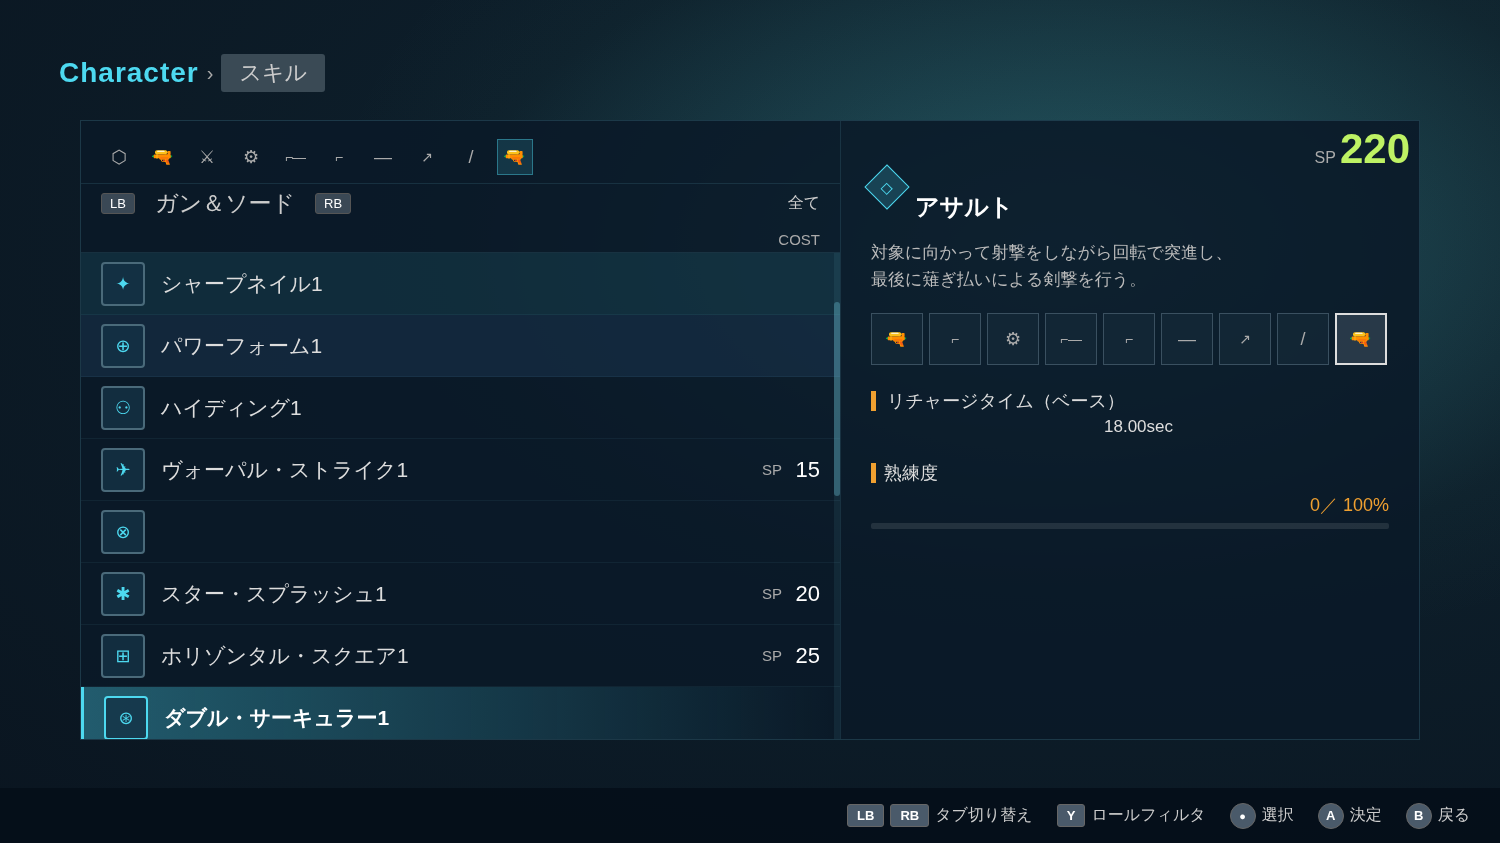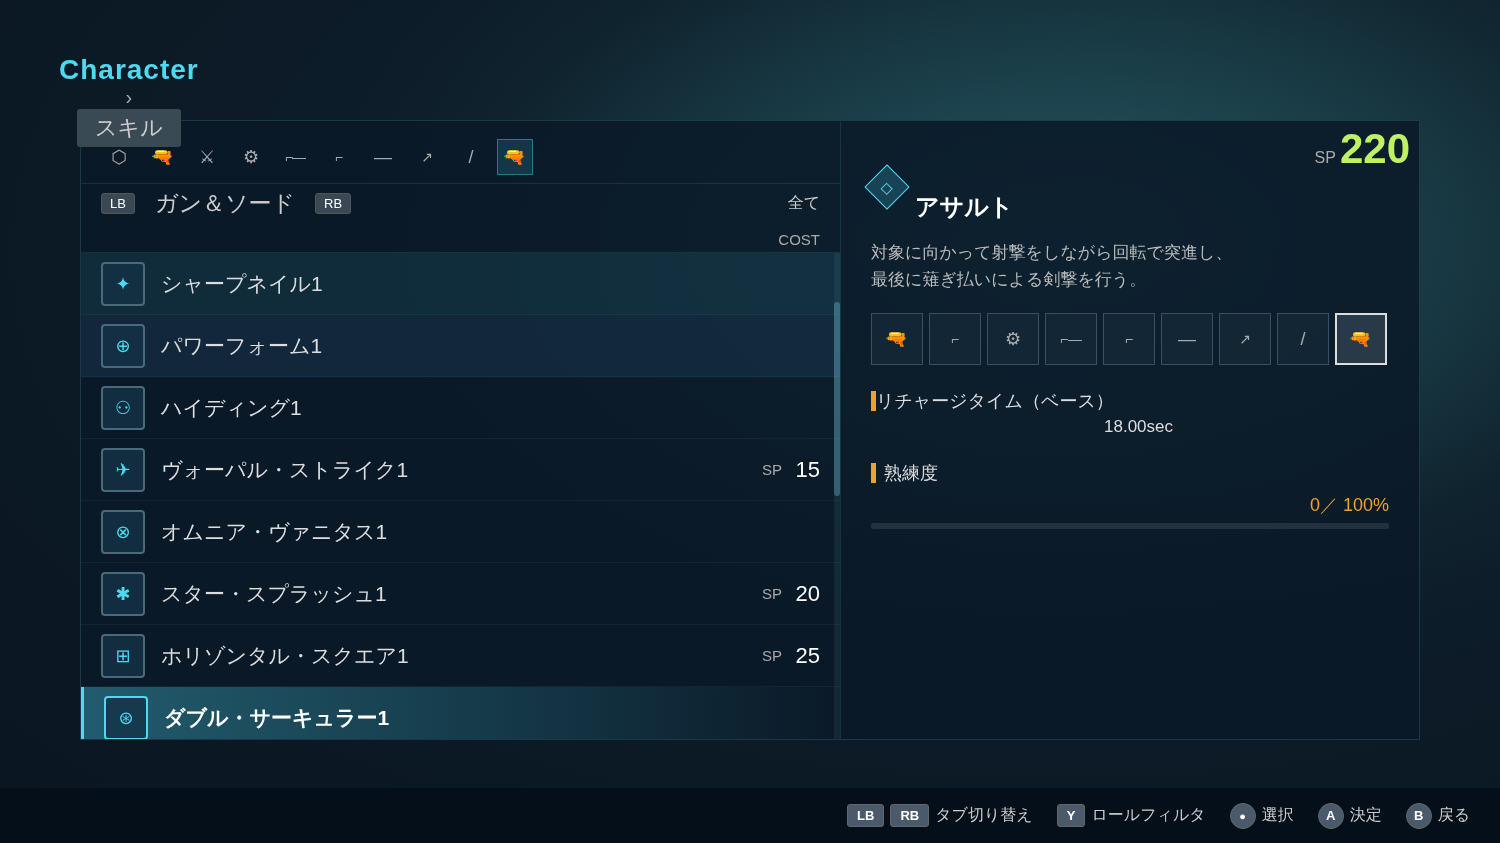--- a/index.html
+++ b/index.html
@@ -27,21 +27,20 @@
     }
 
     
     .breadcrumb {
       position: absolute;
       top: 54px;
       left: 59px;
       display: flex;
       align-items: center;
       z-index: 10;
-      flex-direction: column;
     }
     .breadcrumb-character {
       color: #4dd9f0;
       font-size: 28px;
       font-weight: bold;
       letter-spacing: 1px;
     }
     .breadcrumb-arrow {
       color: #aaa;
       font-size: 20px;
@@ -275,21 +274,21 @@
       color: #ddd;
     }
 
     
     .stat-block {
       margin-bottom: 16px;
     }
     .stat-label-row {
       display: flex;
       align-items: center;
-      gap: 0;
+      gap: 11px;
       margin-bottom: 4px;
     }
     .stat-indicator {
       width: 5px;
       height: 20px;
       background: #f0a030;
     }
     .stat-label {
       color: #ddd;
       font-size: 18px;
@@ -450,21 +449,20 @@
 
       <div class="skill-item">
         <div class="skill-icon">✈</div>
         <span class="skill-name">ヴォーパル・ストライク1</span>
         <span class="skill-sp-label">SP</span>
         <span class="skill-sp-value">15</span>
       </div>
 
       <div class="skill-item">
         <div class="skill-icon">⊗</div>
-        <span class="skill-name">オムニア・ヴァニタス1</span>
       </div>
 
       <div class="skill-item">
         <div class="skill-icon">✱</div>
         <span class="skill-name">スター・スプラッシュ1</span>
         <span class="skill-sp-label">SP</span>
         <span class="skill-sp-value">20</span>
       </div>
 
       <div class="skill-item">

